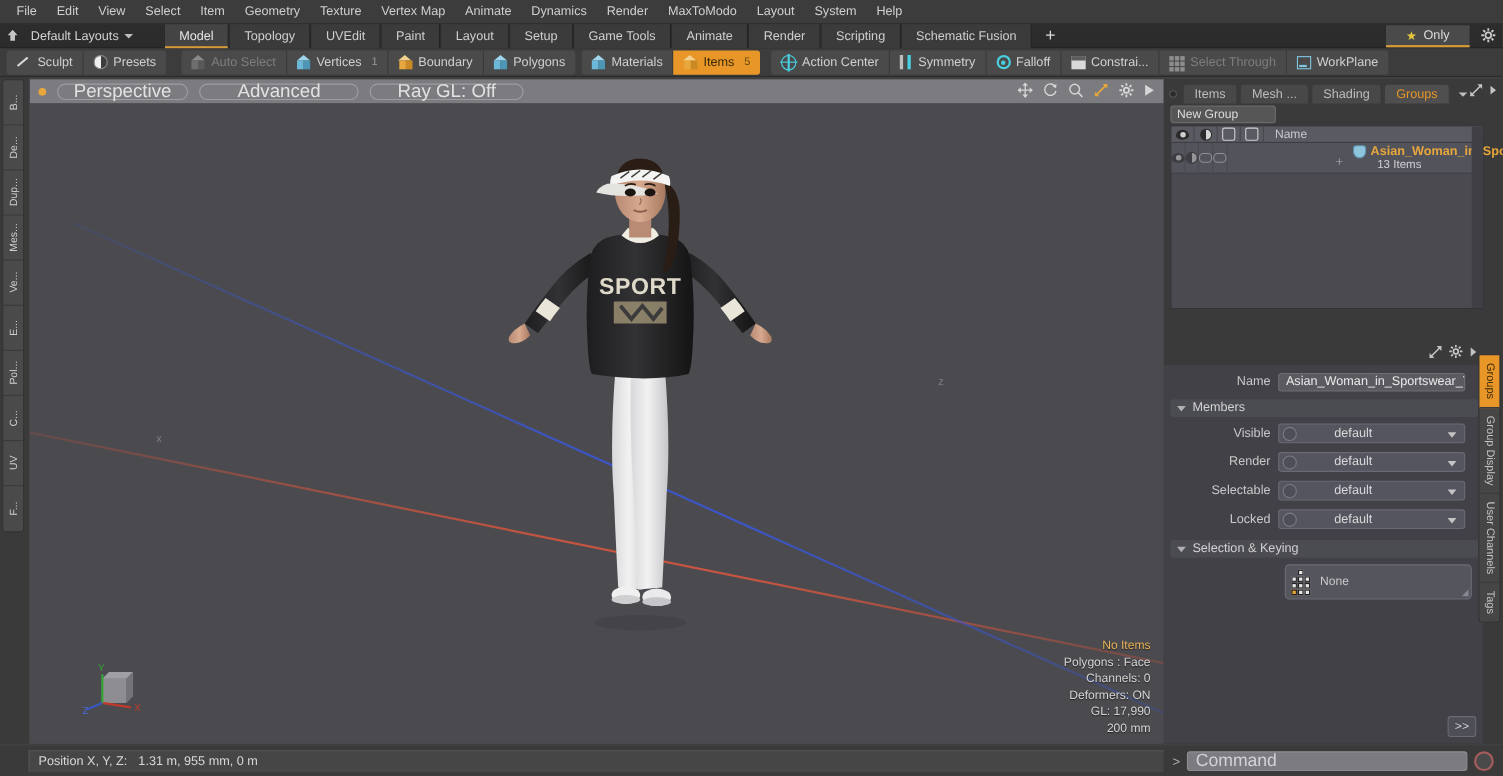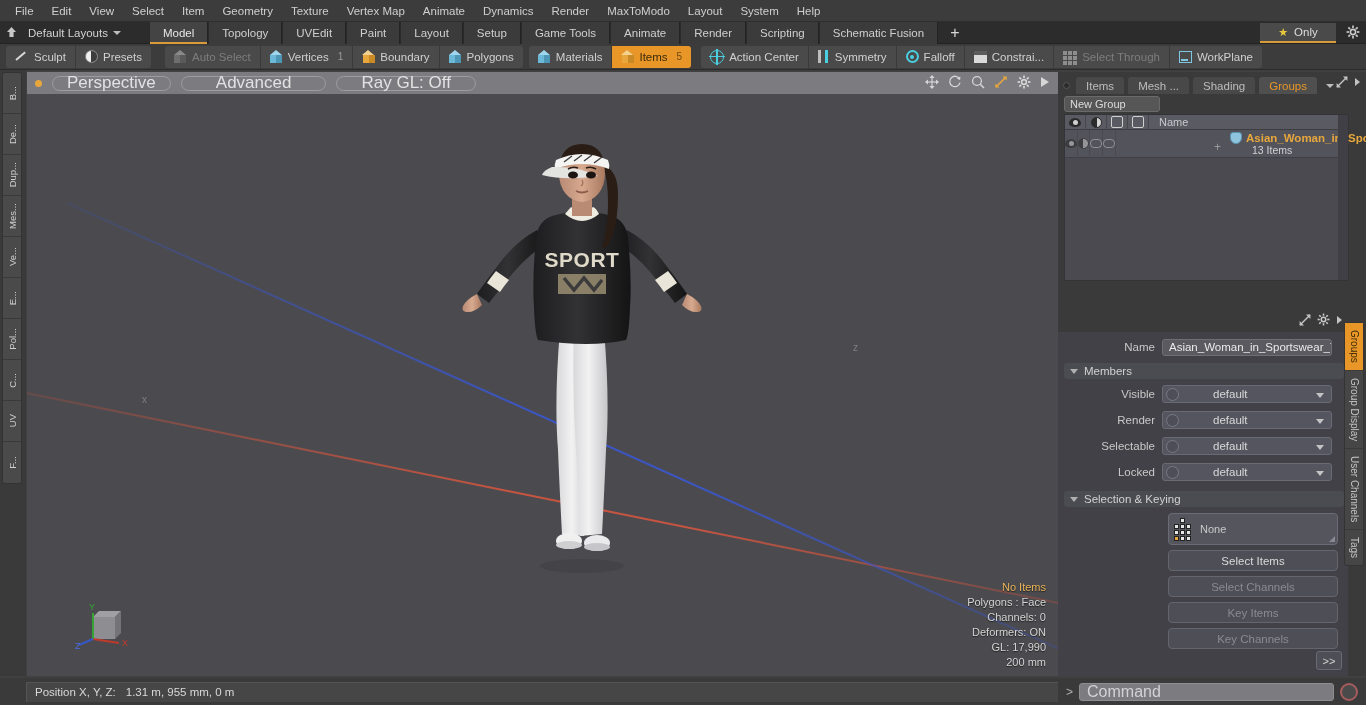--- a/index.html
+++ b/index.html
@@ -801,26 +801,20 @@
             <b></b>
             <b></b>
           <b class="or"></b>
             <b></b>
             <b></b>
         </span>
         <span>None</span>
         <i class="corner"></i>
       </div>
 
-      <div id="prop-buttons">
-          <div class="pbtn">Select Items</div>
-          <div class="pbtn dim">Select Channels</div>
-          <div class="pbtn dim">Key Items</div>
-          <div class="pbtn dim">Key Channels</div>
-        </div>
 
       <div class="gobtn">
         <span>&gt;&gt;</span>
       </div>
     </div>
 
     <div class="rvstack" id="rvtabs">
         <div class="rvtab active">
           <span>Groups</span>
         </div>

